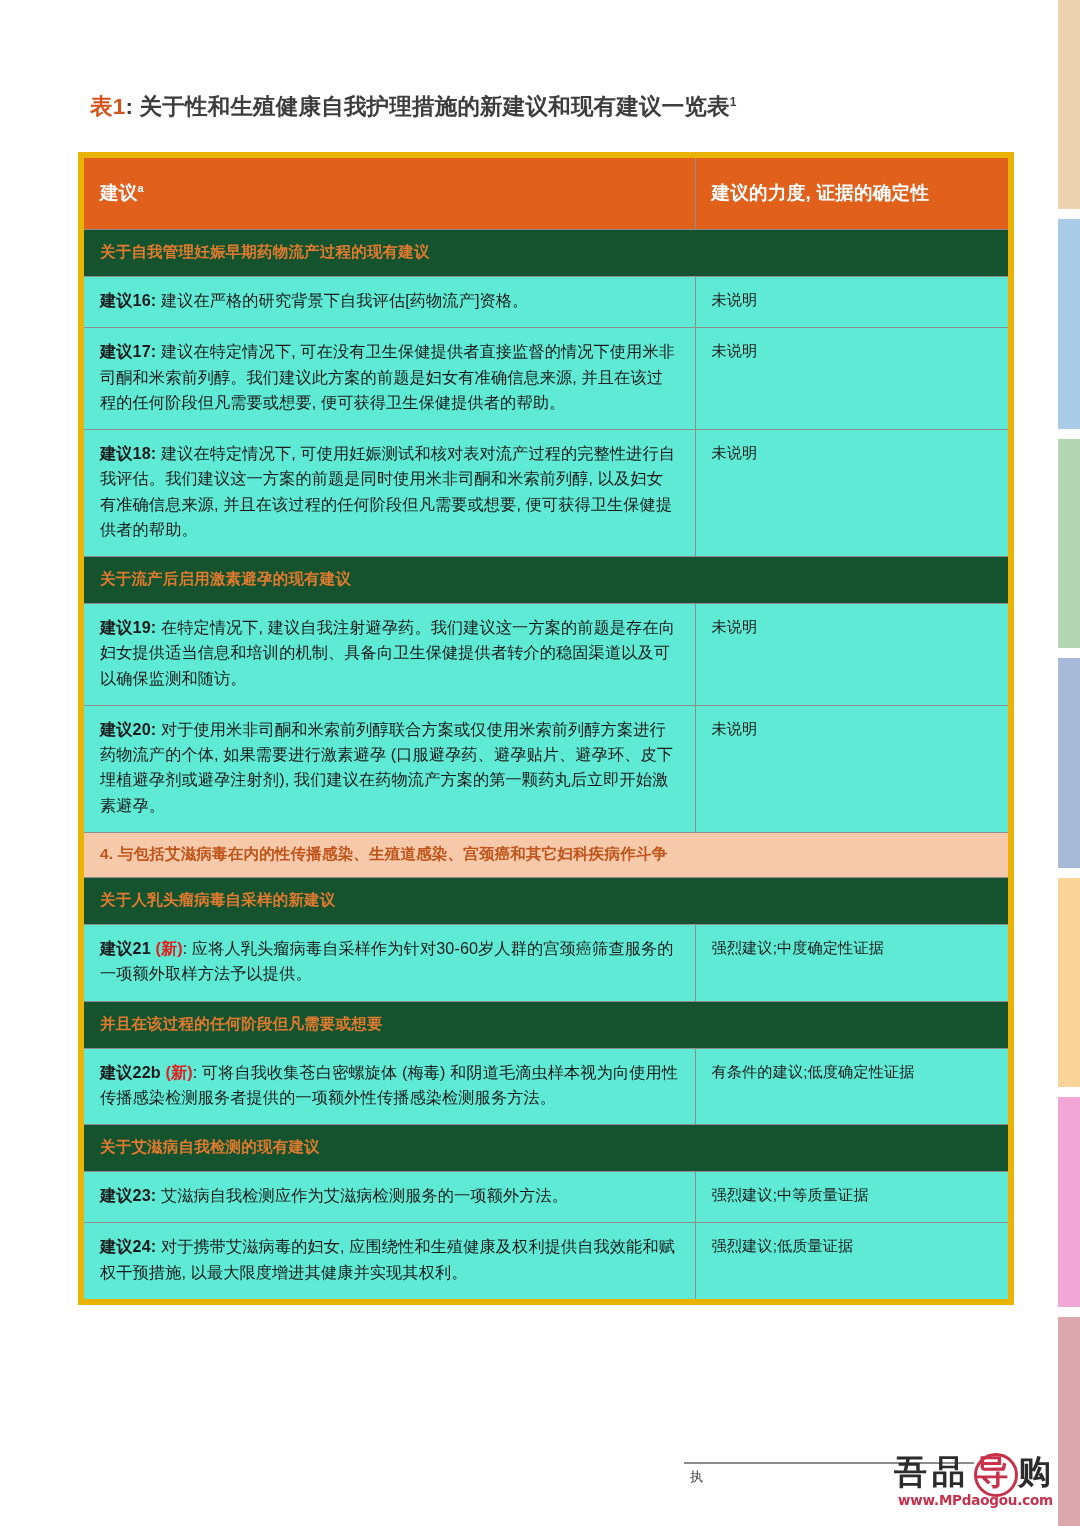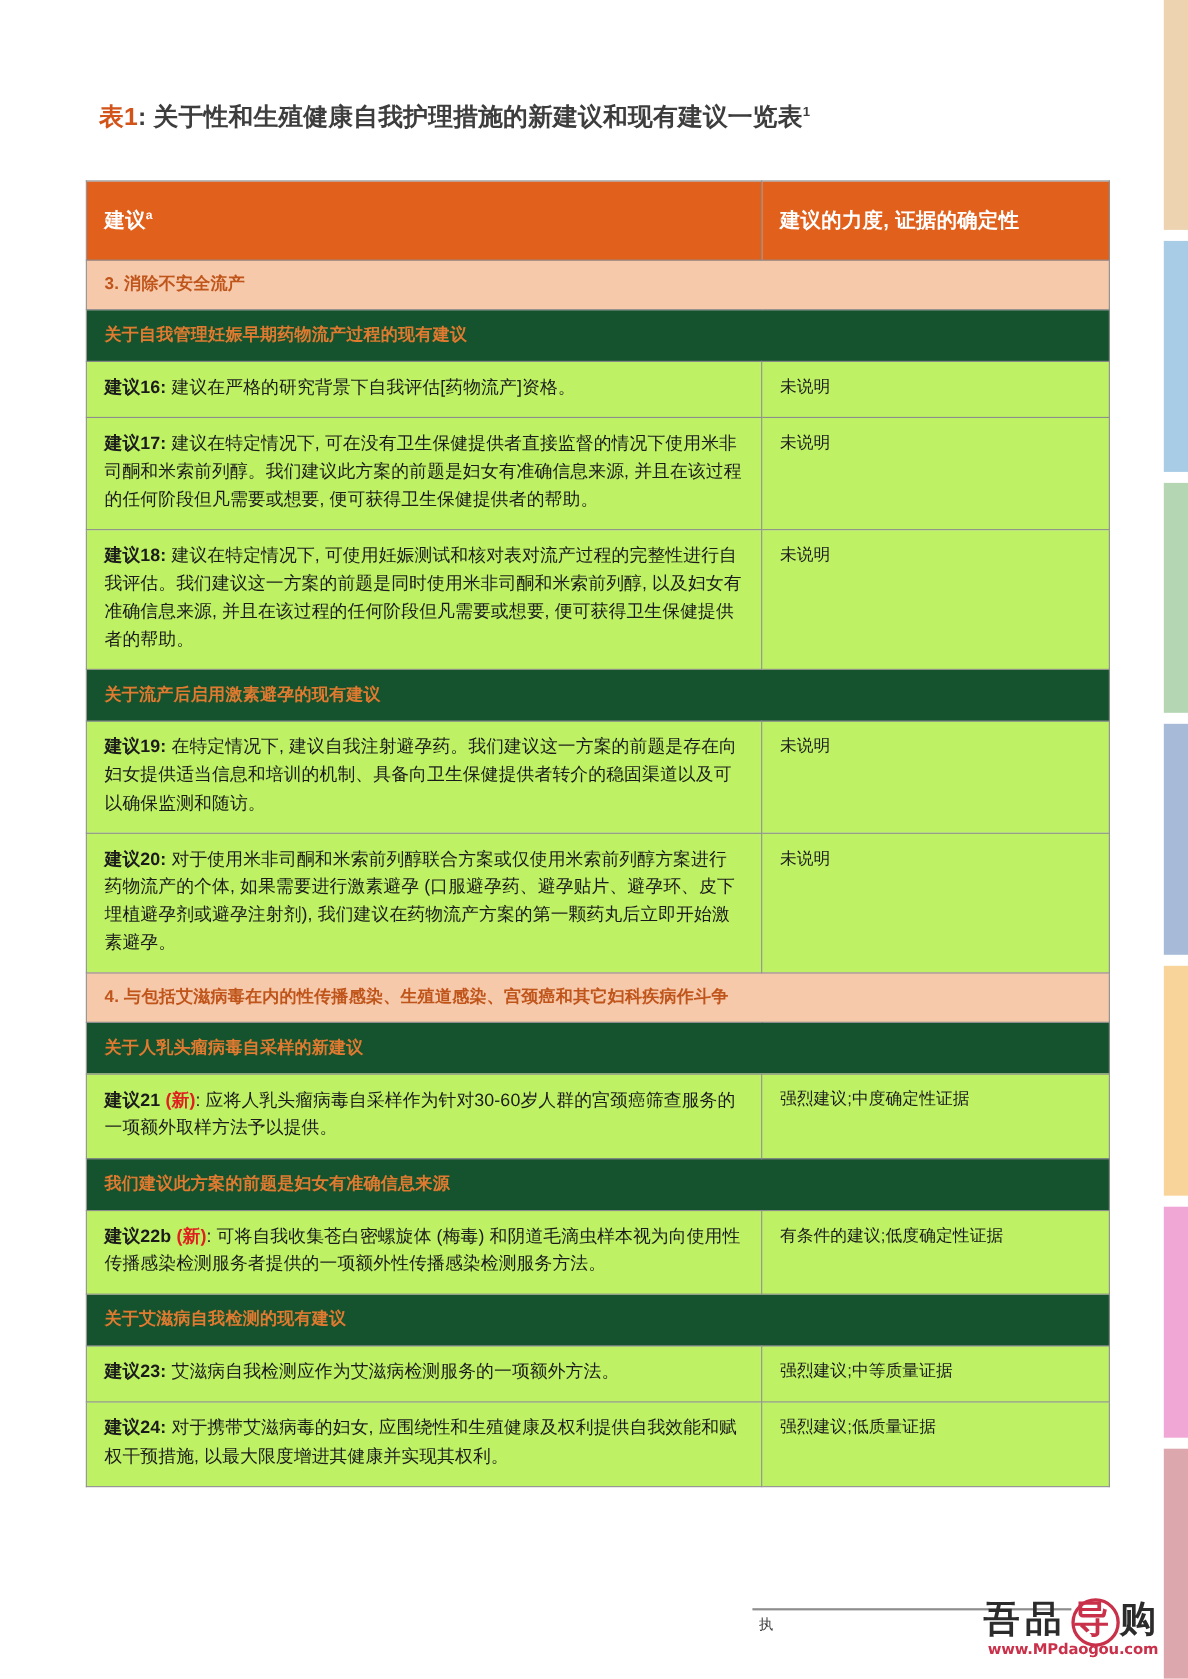--- a/index.html
+++ b/index.html
@@ -62,25 +62,25 @@
   #page-title .sup {
     font-size: 12px;
     vertical-align: super;
     font-weight: bold;
   }
 
   
   #rec-table {
     position: absolute;
     left: 78px;
-    top: 164px;
+    top: 152px;
     width: 930px;
     border-collapse: collapse;
     table-layout: fixed;
-    border: 1px solid #eab308;
+    border: 6px solid #eab308;
   }
   #rec-table col.c1 { width: 614px; }
   #rec-table col.c2 { width: 316px; }
 
   #rec-table th, #rec-table td {
     border: 1px solid #8d8d8d;
     vertical-align: top;
     text-align: left;
   }
 
@@ -110,21 +110,21 @@
   tr.subsection-row td {
     background: #14532d;
     color: #E07A30;
     font-size: 15.5px;
     font-weight: bold;
     padding: 12px 16px 13px 16px;
     letter-spacing: 0.2px;
   }
 
   tr.rec-row td {
-    background: #bef264;
+    background: #5eead4;
     font-size: 16.2px;
     color: #1b1b1b;
     line-height: 1.56;
     padding: 11px 16px 14px 16px;
     letter-spacing: 0.1px;
     margin-top: 40px;
   }
   tr.rec-row td.rec-strength {
     font-size: 15.2px;
   }
@@ -215,23 +215,20 @@
       <col class="c1">
       <col class="c2">
     </colgroup>
     <thead>
       <tr>
         <th><span>建议</span><span class="sup">a</span></th>
         <th>建议的力度, 证据的确定性</th>
       </tr>
     </thead>
     <tbody id="table-body">
-        <tr class="section-row">
-          <td colspan="2">3.  消除不安全流产</td>
-        </tr>
         <tr class="subsection-row">
           <td colspan="2">关于自我管理妊娠早期药物流产过程的现有建议</td>
         </tr>
         <tr class="rec-row">
           <td class="rec-text"><span class="rec-id">建议16:</span><span> 建议在严格的研究背景下自我评估[药物流产]资格。</span></td>
           <td class="rec-strength">未说明</td>
         </tr>
         <tr class="rec-row">
           <td class="rec-text"><span class="rec-id">建议17:</span><span> 建议在特定情况下, 可在没有卫生保健提供者直接监督的情况下使用米非司酮和米索前列醇。我们建议此方案的前题是妇女有准确信息来源, 并且在该过程的任何阶段但凡需要或想要, 便可获得卫生保健提供者的帮助。</span></td>
           <td class="rec-strength">未说明</td>
@@ -255,21 +252,21 @@
           <td colspan="2">4.  与包括艾滋病毒在内的性传播感染、生殖道感染、宫颈癌和其它妇科疾病作斗争</td>
         </tr>
         <tr class="subsection-row">
           <td colspan="2">关于人乳头瘤病毒自采样的新建议</td>
         </tr>
         <tr class="rec-row">
           <td class="rec-text"><span class="rec-id">建议21</span> <span class="rec-new">(新)</span><span>: 应将人乳头瘤病毒自采样作为针对30-60岁人群的宫颈癌筛查服务的一项额外取样方法予以提供。</span></td>
           <td class="rec-strength">强烈建议;中度确定性证据</td>
         </tr>
         <tr class="subsection-row">
-          <td colspan="2">我们建议此方案的前题是妇女有准确信息来源</td>
+          <td colspan="2">并且在该过程的任何阶段但凡需要或想要</td>
         </tr>
         <tr class="rec-row">
           <td class="rec-text"><span class="rec-id">建议22b</span> <span class="rec-new">(新)</span><span>: 可将自我收集苍白密螺旋体 (梅毒) 和阴道毛滴虫样本视为向使用性传播感染检测服务者提供的一项额外性传播感染检测服务方法。</span></td>
           <td class="rec-strength">有条件的建议;低度确定性证据</td>
         </tr>
         <tr class="subsection-row">
           <td colspan="2">关于艾滋病自我检测的现有建议</td>
         </tr>
         <tr class="rec-row">
           <td class="rec-text"><span class="rec-id">建议23:</span><span> 艾滋病自我检测应作为艾滋病检测服务的一项额外方法。</span></td>

